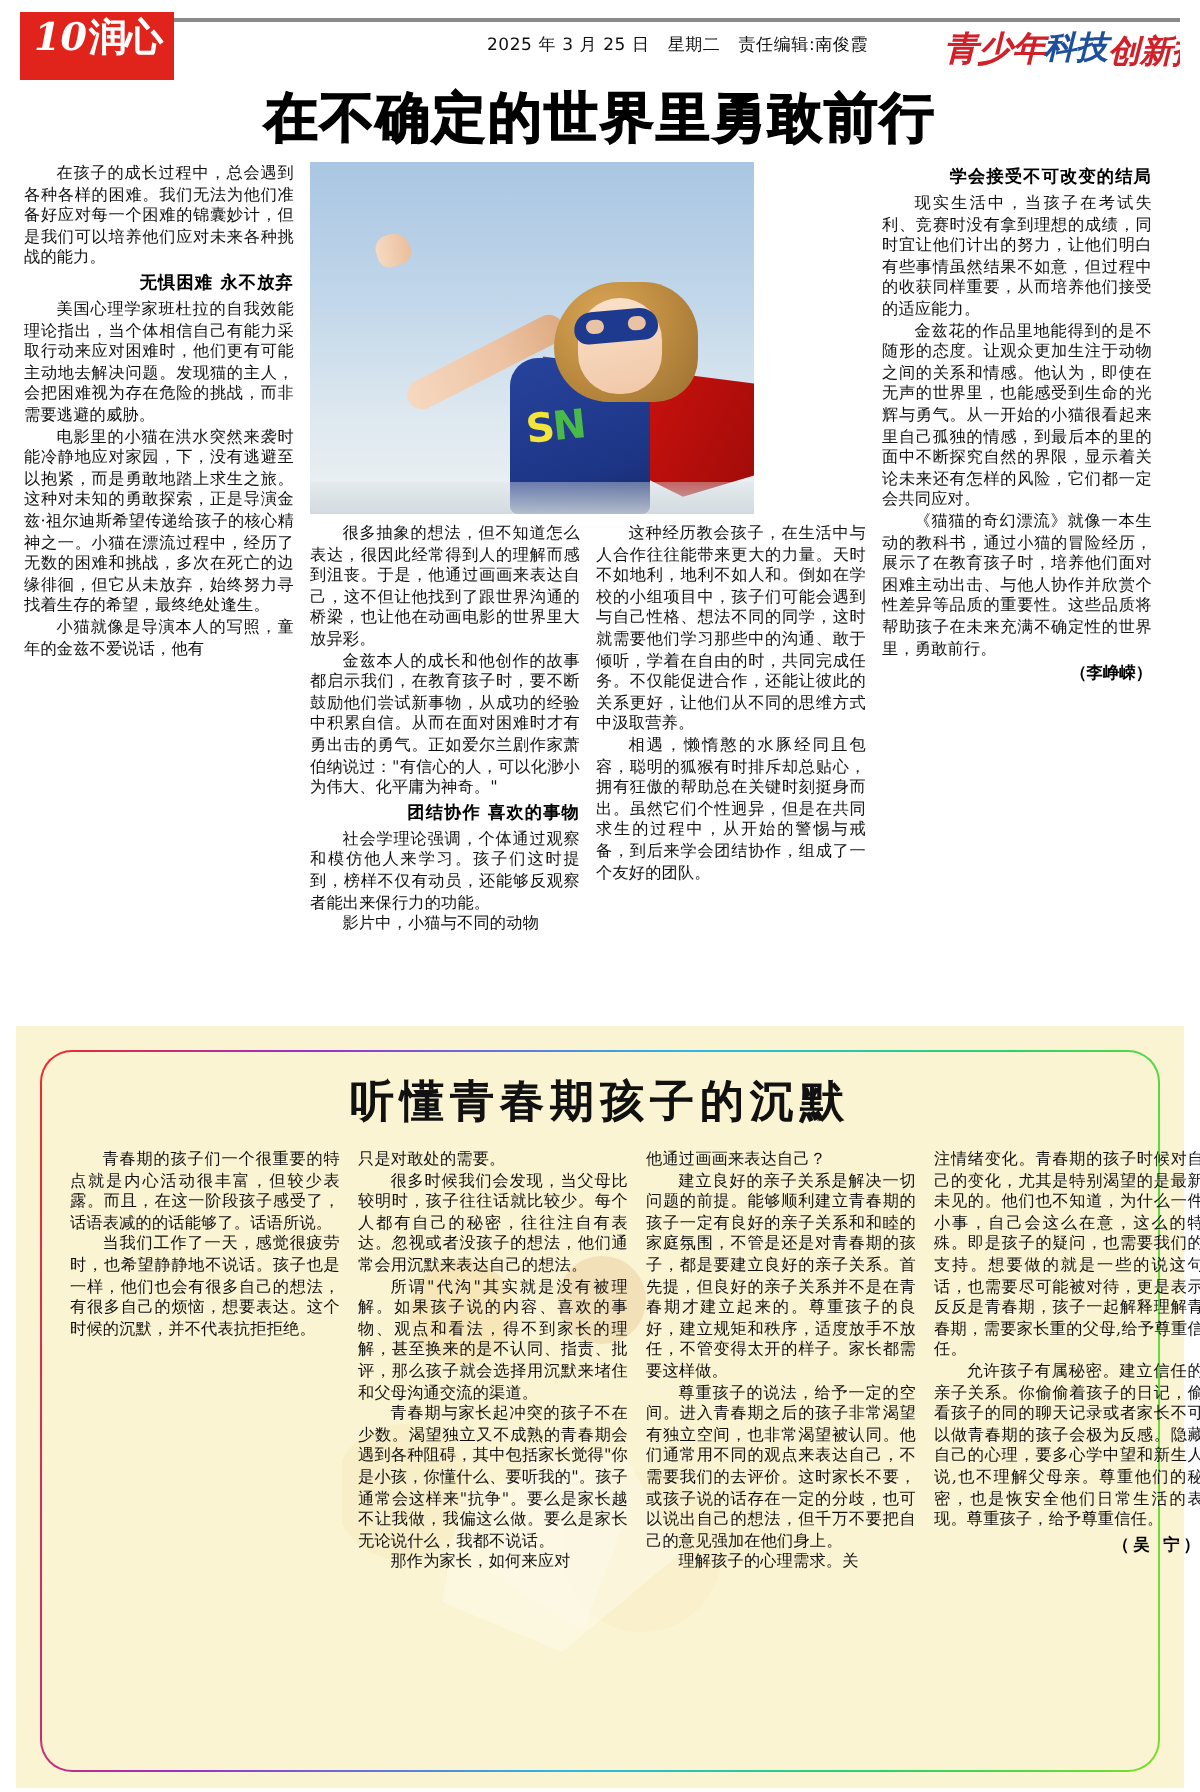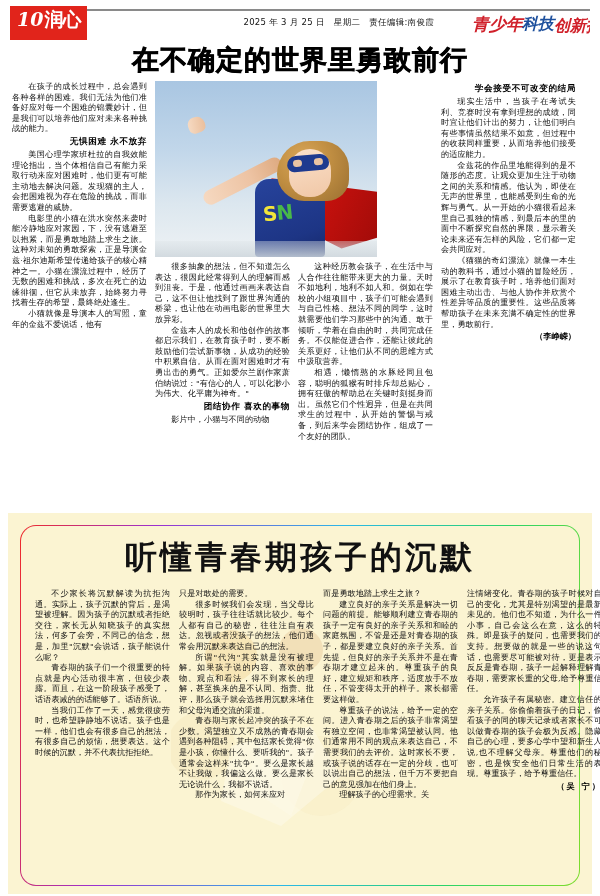--- a/index.html
+++ b/index.html
@@ -184,21 +184,21 @@
     border-radius:16px;
     background:
       linear-gradient(#fbf4d2,#fbf4d2) padding-box,
       linear-gradient(100deg,#ef2b2b 0%,#9b30d0 22%,#2bb8e8 52%,#2ad36a 78%,#7ddc2b 100%) border-box;
     box-sizing:border-box;
   }
   .headline2{
     text-align:center;
     font-family:"DejaVu Serif","Liberation Serif",serif;
     font-weight:bold;
-    font-size:32px;
+    font-size:22px;
     letter-spacing:3px;
     color:#111;
     margin:10px 0 8px 0;
   }
   .cols2{
     display:flex;gap:9px;
     padding:0 14px;
     position:relative;z-index:2;
   }
   .col2{width:135px;flex:0 0 135px;}
@@ -264,20 +264,21 @@
           <div class="arm"></div>
           <div class="fist"></div>
           <div class="hair"></div>
           <div class="face"></div>
           <div class="mask"></div>
           <div class="ground"></div>
         </div>
         <p class="body">很多抽象的想法，但不知道怎么表达，很因此经常得到人的理解而感到沮丧。于是，他通过画画来表达自己，这不但让他找到了跟世界沟通的桥梁，也让他在动画电影的世界里大放异彩。</p>
         <p class="body">金兹本人的成长和他创作的故事都启示我们，在教育孩子时，要不断鼓励他们尝试新事物，从成功的经验中积累自信。从而在面对困难时才有勇出击的勇气。正如爱尔兰剧作家萧伯纳说过："有信心的人，可以化渺小为伟大、化平庸为神奇。"</p>
         <h3 class="sub">团结协作 喜欢的事物</h3>
+        <p class="body">社会学理论强调，个体通过观察和模仿他人来学习。孩子们这时提到，榜样不仅有动员，还能够反观察者能出来保行力的功能。</p>
         <p class="body">影片中，小猫与不同的动物</p>
       </div>
 
       <div class="col">
         <div style="height:180px"></div>
         <p class="body">这种经历教会孩子，在生活中与人合作往往能带来更大的力量。天时不如地利，地利不如人和。倒如在学校的小组项目中，孩子们可能会遇到与自己性格、想法不同的同学，这时就需要他们学习那些中的沟通、敢于倾听，学着在自由的时，共同完成任务。不仅能促进合作，还能让彼此的关系更好，让他们从不同的思维方式中汲取营养。</p>
         <p class="body">相遇，懒惰憨的水豚经同且包容，聪明的狐猴有时排斥却总贴心，拥有狂傲的帮助总在关键时刻挺身而出。虽然它们个性迥异，但是在共同求生的过程中，从开始的警惕与戒备，到后来学会团结协作，组成了一个友好的团队。</p>
       </div>
 
       <div class="col">
@@ -301,35 +302,34 @@
         <circle cx="150" cy="150" r="40" fill="#f0dca6" opacity=".3"></circle>
         <path d="M60 120 L140 100 L170 150 L110 200 L50 175 Z" fill="#ffffff" opacity=".55"></path>
         <path d="M95 95 L145 125 L120 190 L75 160 Z" fill="#ffffff" opacity=".5"></path>
       </svg>
 
       <div class="headline2">听懂青春期孩子的沉默</div>
 
       <div class="cols2">
 
         <div class="col2">
-          <p class="body">不少家长将沉默解读为抗拒沟通。实际上，孩子沉默的背后，是渴望被理解。因为孩子的沉默或者拒绝交往，家长无从知晓孩子的真实想法，何多了会旁，不同己的信念，想是，加里"沉默"会说话，孩子能说什么呢？</p>
           <p class="body">青春期的孩子们一个很重要的特点就是内心活动很丰富，但较少表露。而且，在这一阶段孩子感受了，话语表减的的话能够了。话语所说。</p>
           <p class="body">当我们工作了一天，感觉很疲劳时，也希望静静地不说话。孩子也是一样，他们也会有很多自己的想法，有很多自己的烦恼，想要表达。这个时候的沉默，并不代表抗拒拒绝。</p>
         </div>
 
         <div class="col2">
           <p class="body noind">只是对敢处的需要。</p>
           <p class="body">很多时候我们会发现，当父母比较明时，孩子往往话就比较少。每个人都有自己的秘密，往往注自有表达。忽视或者没孩子的想法，他们通常会用沉默来表达自己的想法。</p>
           <p class="body">所谓"代沟"其实就是没有被理解。如果孩子说的内容、喜欢的事物、观点和看法，得不到家长的理解，甚至换来的是不认同、指责、批评，那么孩子就会选择用沉默来堵住和父母沟通交流的渠道。</p>
           <p class="body">青春期与家长起冲突的孩子不在少数。渴望独立又不成熟的青春期会遇到各种阻碍，其中包括家长觉得"你是小孩，你懂什么、要听我的"。孩子通常会这样来"抗争"。要么是家长越不让我做，我偏这么做。要么是家长无论说什么，我都不说话。</p>
           <p class="body">那作为家长，如何来应对</p>
         </div>
 
         <div class="col2">
-          <p class="body noind">而是勇敢地踏上求生之旅？</p>
+          <p class="body noind">他通过画画来表达自己？</p>
           <p class="body">建立良好的亲子关系是解决一切问题的前提。能够顺利建立青春期的孩子一定有良好的亲子关系和和睦的家庭氛围，不管是还是对青春期的孩子，都是要建立良好的亲子关系。首先提，但良好的亲子关系并不是在青春期才建立起来的。尊重孩子的良好，建立规矩和秩序，适度放手不放任，不管变得太开的样子。家长都需要这样做。</p>
           <p class="body">尊重孩子的说法，给予一定的空间。进入青春期之后的孩子非常渴望有独立空间，也非常渴望被认同。他们通常用不同的观点来表达自己，不需要我们的去评价。这时家长不要，或孩子说的话存在一定的分歧，也可以说出自己的想法，但千万不要把自己的意见强加在他们身上。</p>
           <p class="body">理解孩子的心理需求。关</p>
         </div>
 
         <div class="col2">
           <p class="body noind">注情绪变化。青春期的孩子时候对自己的变化，尤其是特别渴望的是最新未见的。他们也不知道，为什么一件小事，自己会这么在意，这么的特殊。即是孩子的疑问，也需要我们的支持。想要做的就是一些的说这句话，也需要尽可能被对待，更是表示反反是青春期，孩子一起解释理解青春期，需要家长重的父母,给予尊重信任。</p>
           <p class="body">允许孩子有属秘密。建立信任的亲子关系。你偷偷着孩子的日记，偷看孩子的同的聊天记录或者家长不可以做青春期的孩子会极为反感。隐藏自己的心理，要多心学中望和新生人说,也不理解父母亲。尊重他们的秘密，也是恢安全他们日常生活的表现。尊重孩子，给予尊重信任。</p>
           <div class="byline2">（吴 宁）</div>
         </div>

